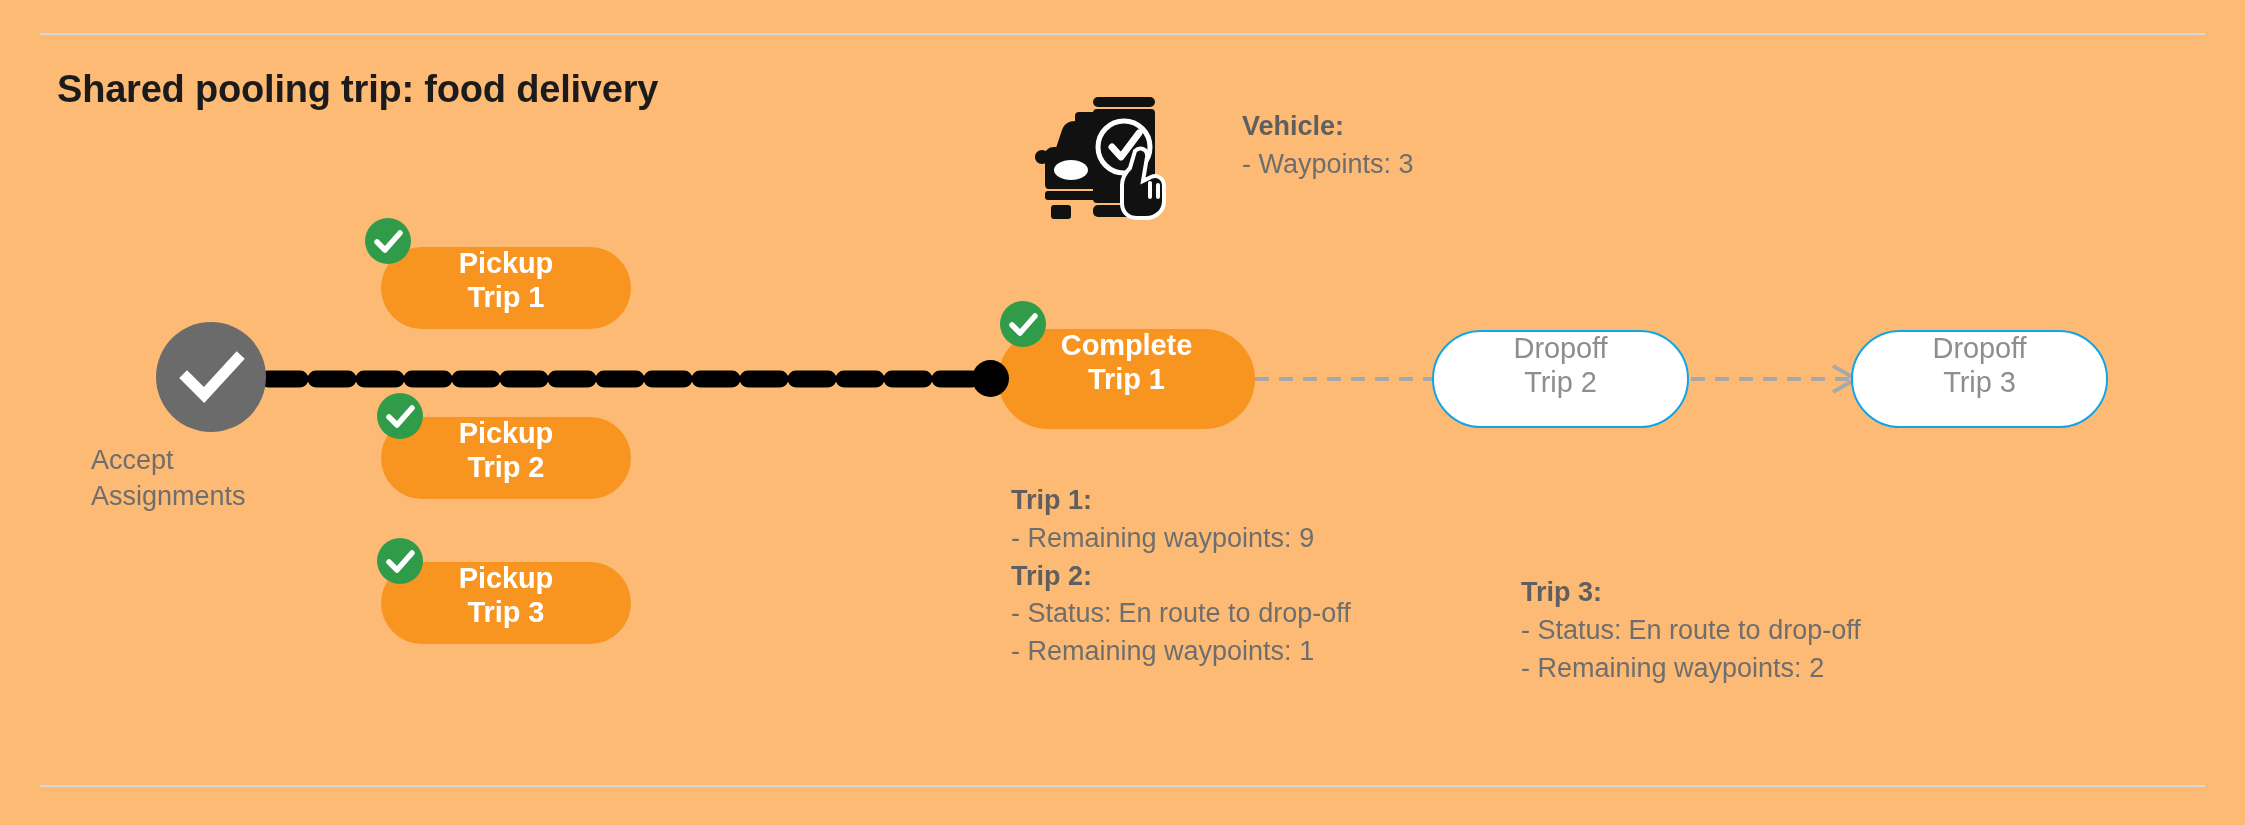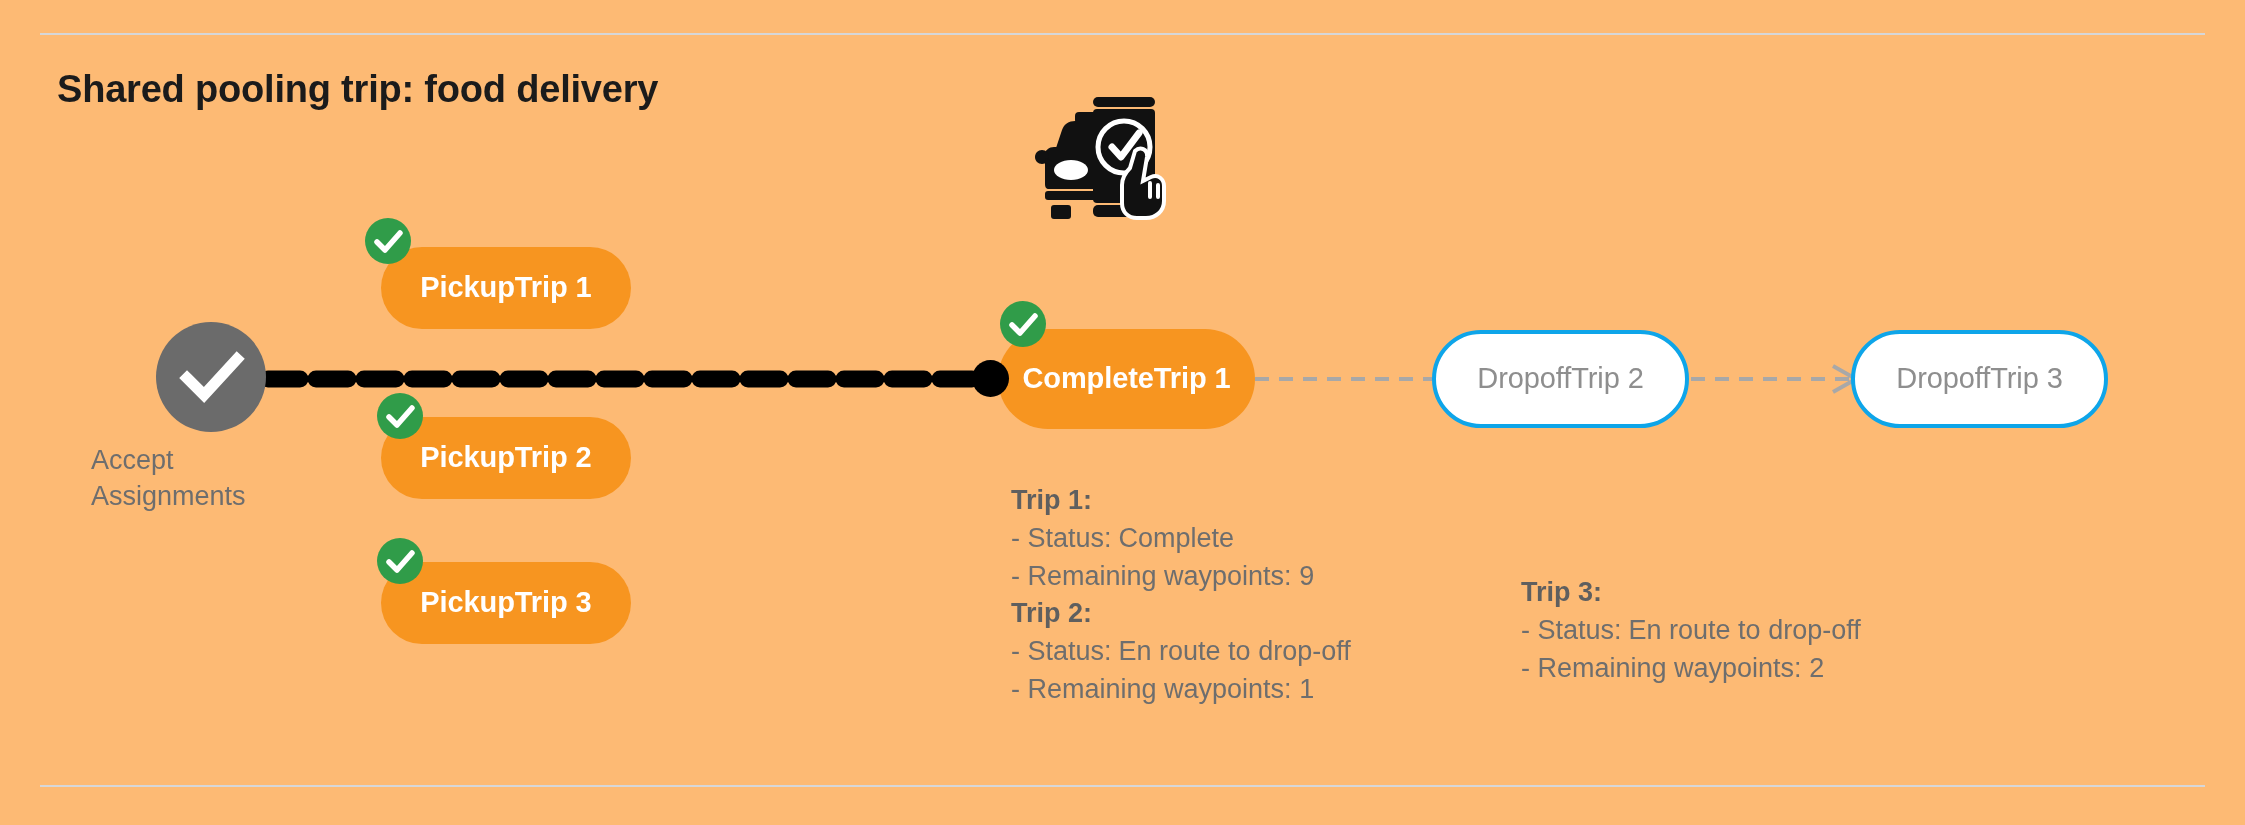--- a/index.html
+++ b/index.html
@@ -42,39 +42,39 @@
     letter-spacing: -0.2px;
     white-space: nowrap;
   }
 
   
   .pill {
     position: absolute;
     box-sizing: border-box;
     border-radius: 999px;
     display: flex;
-    flex-direction: row;
+    flex-direction: column;
     align-items: center;
-    justify-content: center;
+    justify-content: flex-start;
     line-height: 1.17;
     text-align: center;
     white-space: nowrap;
   }
   .pill .l1, .pill .l2 { display: block; }
 
   .pill.solid {
     background: #F79520;
     color: #ffffff;
     font-weight: bold;
     font-size: 29px;
     letter-spacing: -0.1px;
   }
   .pill.outline {
     background: #ffffff;
-    border: 4px solid #0ea5e9;
+    border: 2px solid #0ea5e9;
     color: #8e8e8e;
     font-weight: normal;
     font-size: 29px;
     letter-spacing: -0.1px;
   }
 
   
   .check-badge {
     position: absolute;
     width: 46px;
@@ -257,26 +257,27 @@
         <polyline points="81,62 90,72 108,48" fill="none" stroke="#ffffff" stroke-width="7" stroke-linecap="round" stroke-linejoin="round"></polyline>
 
         <path d="M104 66 C109 61 117 64 116 72 L112 96 L120 92 C127 89 133 94 133 101
                  L133 116 C133 126 125 133 115 133 L106 133 C97 133 91 127 91 118
                  L91 100 C91 93 95 87 99 83 Z" fill="#111111" stroke="#ffffff" stroke-width="4"></path>
         <path d="M119 98 L119 112 M127 100 L127 112" stroke="#ffffff" stroke-width="4" stroke-linecap="round"></path>
       </g>
     </svg>
   </div>
 
+  <div class="info vehicle-info">
+    <span class="row hdr">Vehicle:</span>
+    <span class="row">- Waypoints: 3</span>
+  </div>
 
   <div class="info trip12-info">
     <span class="row hdr">Trip 1:</span>
-    <span class="row">
-      <span>- Status:</span><span class="gap"></span><span>Complete</span>
-    </span>
     <span class="row">- Remaining waypoints: 9</span>
 
     <span class="row hdr">Trip 2:</span>
     <span class="row">
       <span>- Status:</span><span class="gap"></span><span>En route to drop-off</span>
     </span>
     <span class="row">- Remaining waypoints: 1</span>
   </div>
 
   <div class="info trip3-info">

